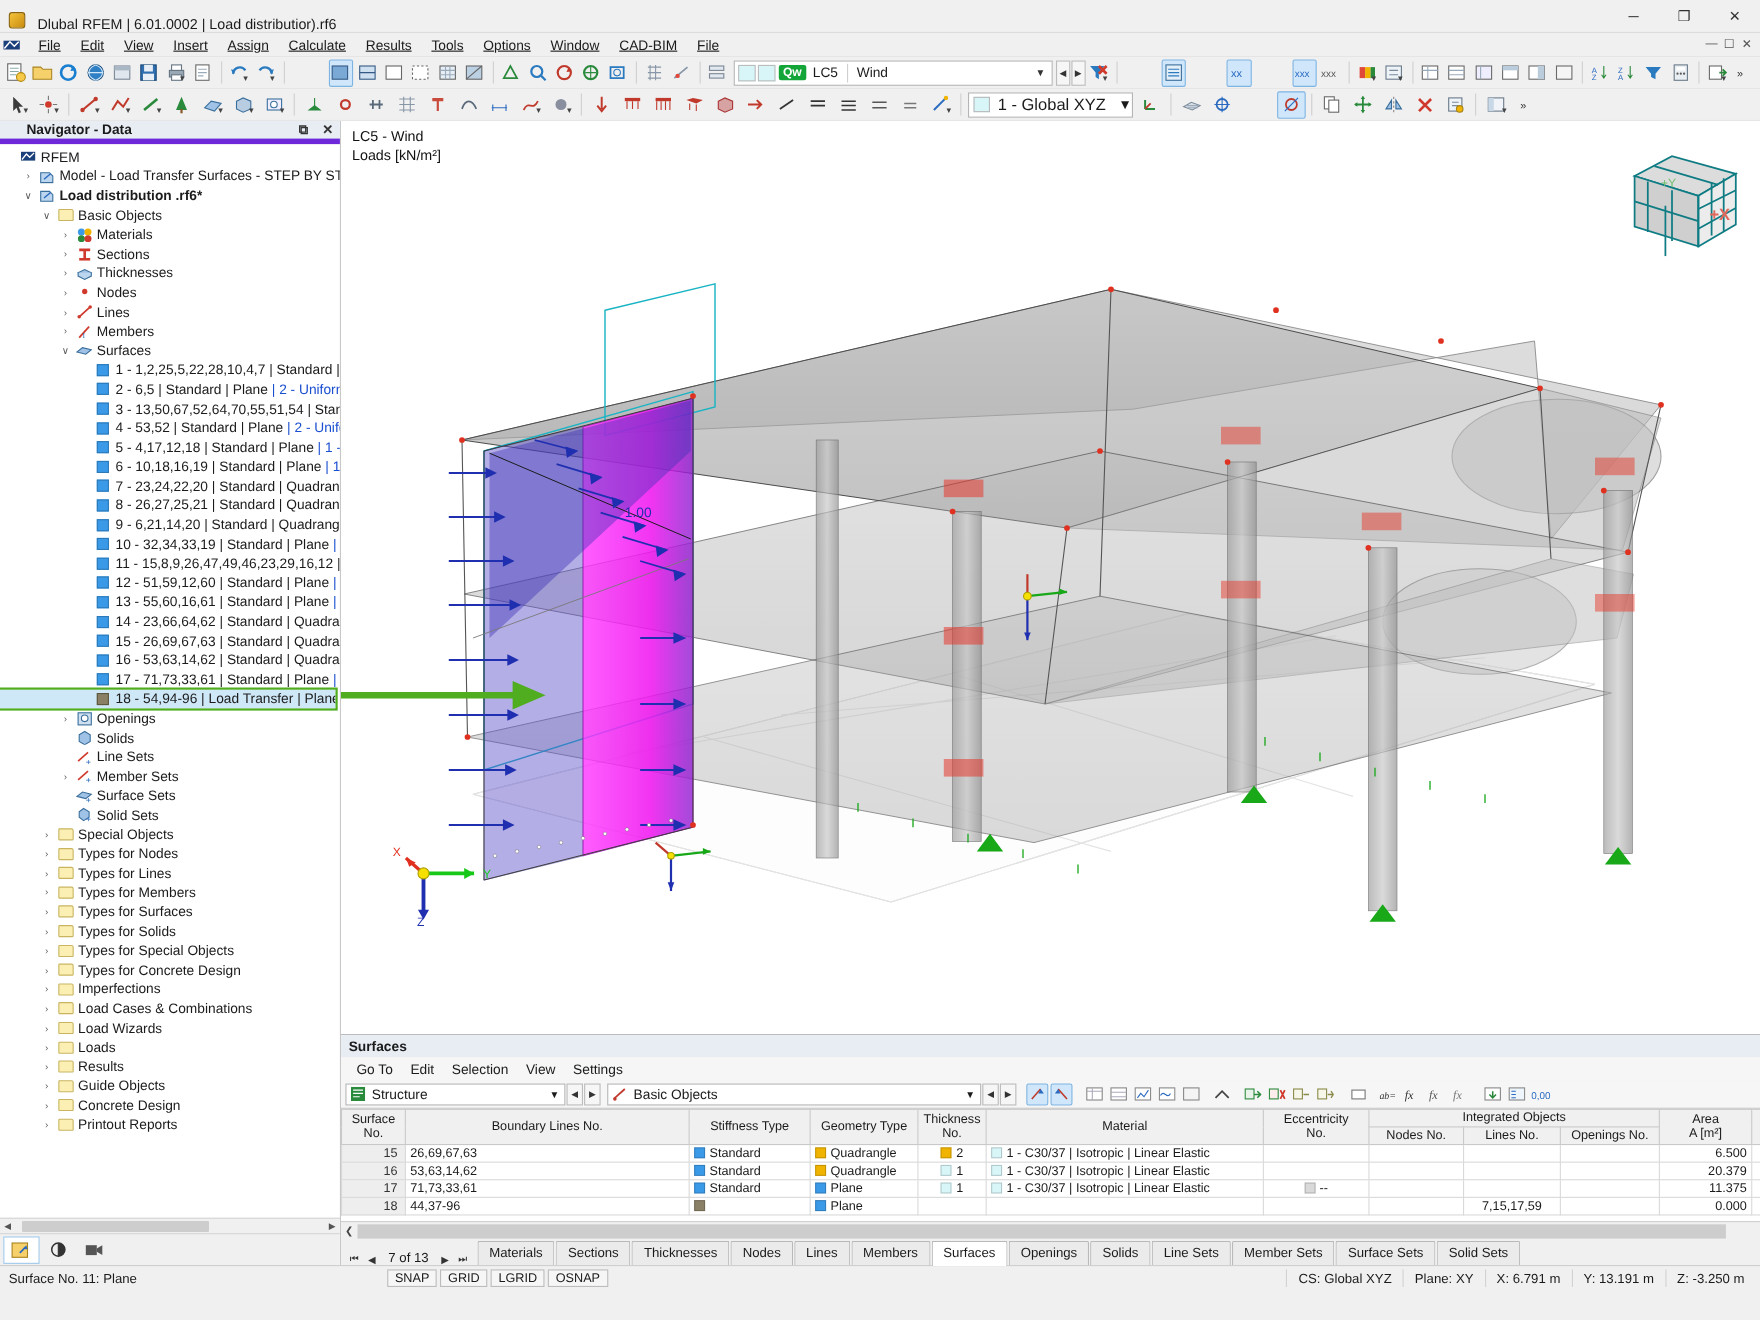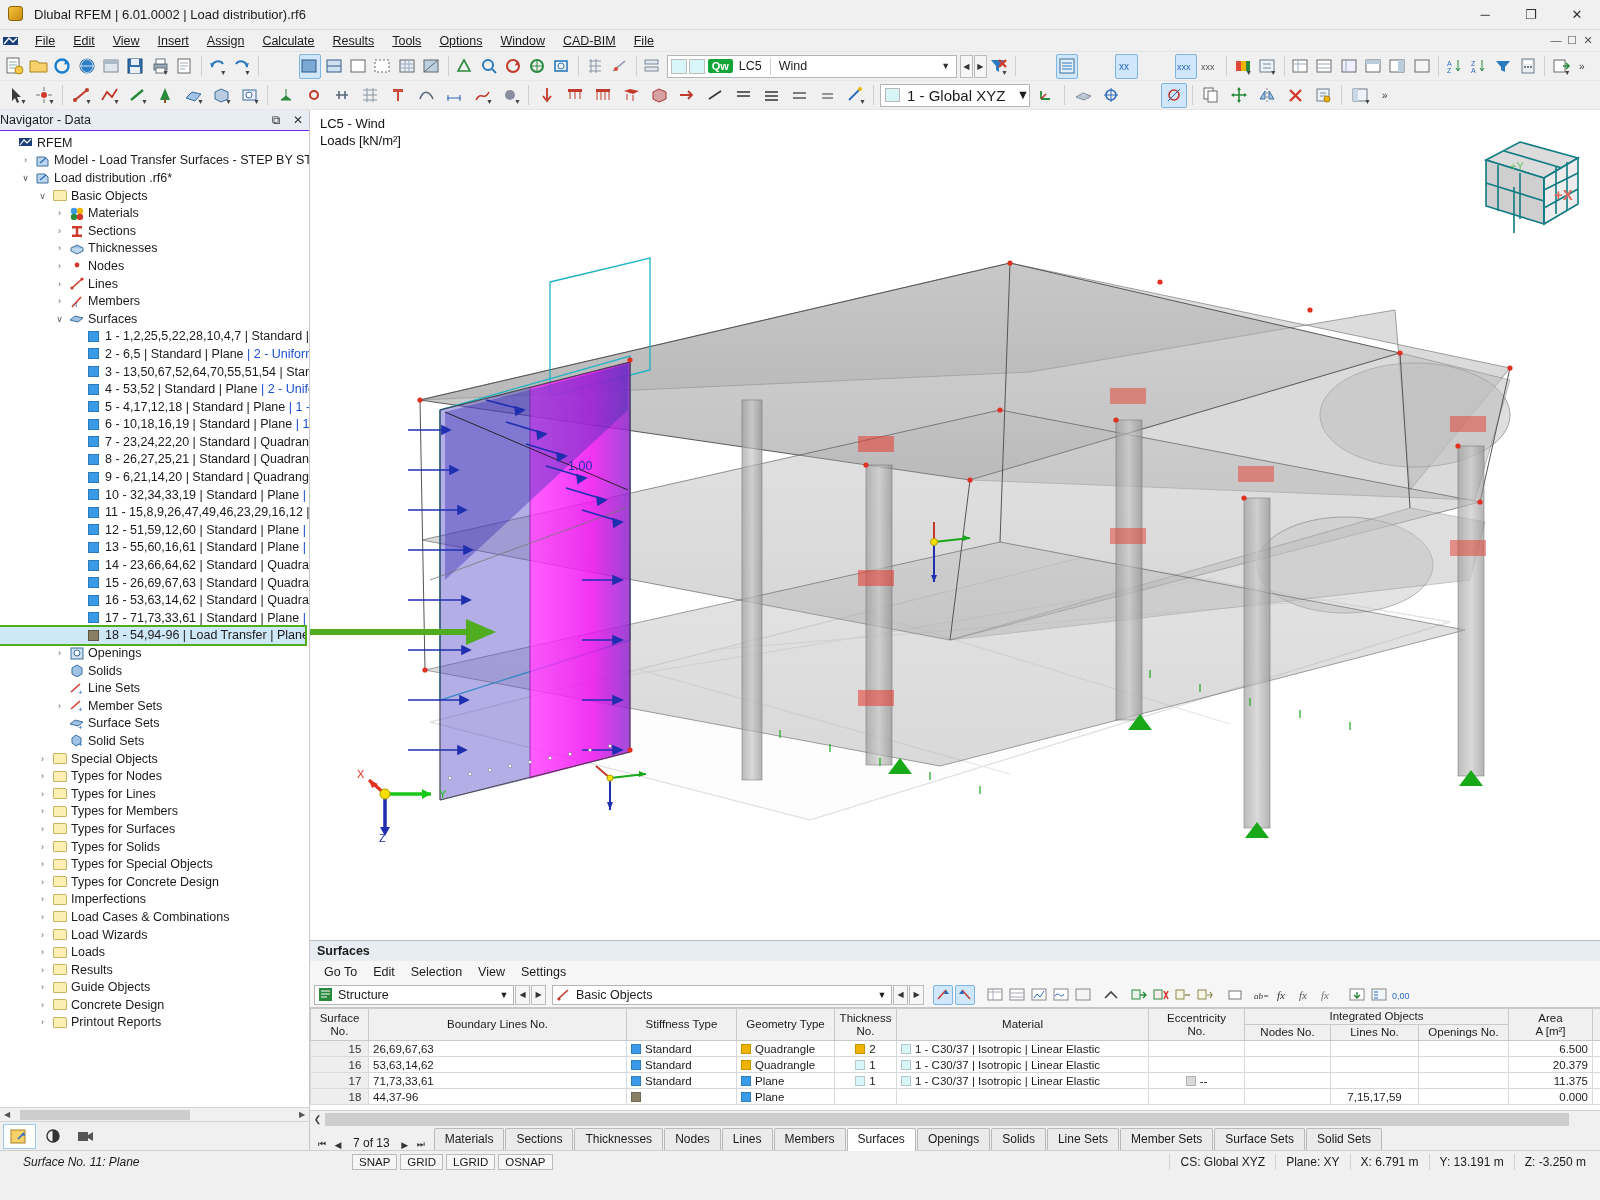--- a/index.html
+++ b/index.html
@@ -6,21 +6,21 @@
   html, body { margin:0; padding:0; }
   body {
     width:1600px; height:1200px; overflow:hidden;
     font-family:"Liberation Sans", sans-serif;
     font-size:12.5px; color:#1b1b1b;
     background:#f0f0f0;
     -webkit-font-smoothing:antialiased;
   }
   
   #titlebar {
-    height:30px; background:#f0f0f0; display:flex; align-items:center;
+    height:30px; background:#f0f0f0; display:flex; align-items:flex-end;
     border-bottom:1px solid #dcdcdc;
   }
   #titlebar .tb-icon { width:18px; height:18px; margin:0 8px 0 8px; position:relative; }
   #titlebar .tb-icon .cube {
     width:15px;height:15px;border-radius:3px;
     background:linear-gradient(135deg,#f5c33a,#c98b10);
     border:1px solid #8a6208;
   }
   #titlebar .tb-title { font-size:13px; }
   #titlebar .winbtns { margin-left:auto; display:flex; }
@@ -78,31 +78,31 @@
   .nav-arrow { width:15px;height:23px;display:flex;align-items:center;justify-content:center;
                border:1px solid #bcbcbc;background:#f6f6f6;font-size:8px;color:#333;margin-left:1px;}
 
   
   #main { display:flex; height:1040px; }
 
   
   #navigator { width:310px; background:#fff; border-right:1px solid #c8c8c8; display:flex; flex-direction:column; }
   #nav-header {
     height:21px; background:#e8edf4; display:flex; align-items:center;
-    font-weight:normal; font-size:12.5px; padding-left:0; border-bottom:1px solid #6d28d9;
+    font-weight:bold; font-size:12.5px; padding-left:24px; border-bottom:5px solid #6d28d9;
   }
   #nav-header .hbtns { margin-left:auto; display:flex; }
   #nav-header .hbtn { width:22px; text-align:center; font-size:12px; color:#333; }
   #nav-tree { flex:1; overflow:hidden; padding-top:3px; position:relative; font-size:12.5px; }
   .tnode { display:flex; align-items:center; height:17.6px; white-space:nowrap; }
   .tw { width:17px; text-align:center; color:#5a5a5a; font-size:9px; flex:none; }
   .tico { width:17px; height:15px; flex:none; display:flex; align-items:center; justify-content:center; margin-right:3px;}
   .tlabel { overflow:hidden; text-overflow:clip; }
   .tnode.sel { background:#cfe8f7; }
-  .bold { font-weight:normal; }
+  .bold { font-weight:bold; }
   .folder { width:14px;height:11px;background:#fbefb4;border:1px solid #c9b560;border-radius:1px 2px 1px 1px; }
   .sq-blue { width:11px;height:11px;background:#3b9ae8;border:1px solid #2c7ab8; }
   .sq-olive { width:11px;height:11px;background:#8a8066;border:1px solid #5e573f; }
   .blue-t { color:#1a4fd0; }
   #nav-scroll-h { height:14px; background:#f0f0f0; border-top:1px solid #d5d5d5; display:flex; align-items:center; }
   #nav-scroll-h .thumb { height:10px; width:170px; background:#cdcdcd; margin-left:6px; border-radius:1px;}
   #nav-scroll-h .arr { width:14px;text-align:center;font-size:8px;color:#555; }
   #nav-footer { height:29px; background:#f0f0f0; border-top:1px solid #d5d5d5; display:flex; align-items:center; padding-left:3px;}
   #nav-footer .nf { width:33px;height:25px;display:flex;align-items:center;justify-content:center;border:1px solid transparent;}
   #nav-footer .nf.active { background:#fff;border:1px solid #9fc8ea; }
@@ -152,21 +152,21 @@
   #tabbar .pg { width:16px;text-align:center;font-size:9px;color:#333; }
   #tabbar .pgtxt { font-size:12px; padding:0 7px; }
   #tabbar .tab {
     padding:3px 10px 4px 10px; font-size:12px; border:1px solid #b9b9b9; border-bottom:none;
     background:#ebebeb; margin-right:1px; border-radius:2px 2px 0 0;
   }
   #tabbar .tab.active { background:#fff; font-weight:normal; position:relative; top:1px; padding-bottom:5px;}
 
   
   #statusbar { height:22px; background:#f0f0f0; border-top:1px solid #cfcfcf; display:flex; align-items:center; font-size:12px;}
-  #statusbar .sleft { width:310px; padding-left:23px;font-style:italic; }
+  #statusbar .sleft { width:310px; padding-left:8px; }
   #statusbar .toggles { display:flex; margin-left:42px; }
   #statusbar .tgl { border:1px solid #bcbcbc; background:#f6f6f6; padding:1px 6px; margin-right:3px; font-size:11.5px; }
   #statusbar .cell { border-left:1px solid #d2d2d2; padding:0 10px; height:16px; display:flex; align-items:center;}
   #statusbar .spacer { flex:1; }
 </style>
 </head>
 <body>
 
 <div id="titlebar">
   <div class="tb-icon">

